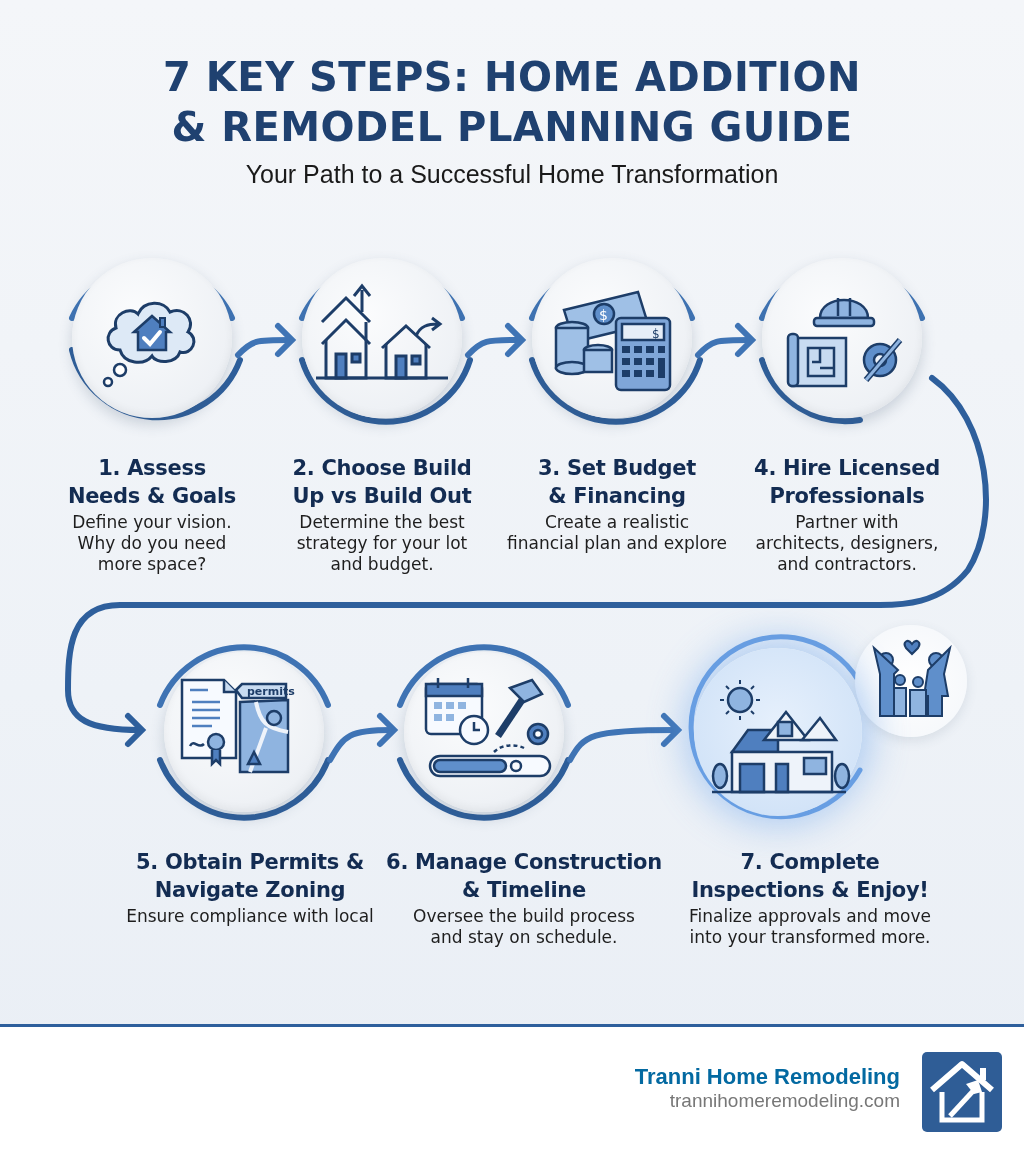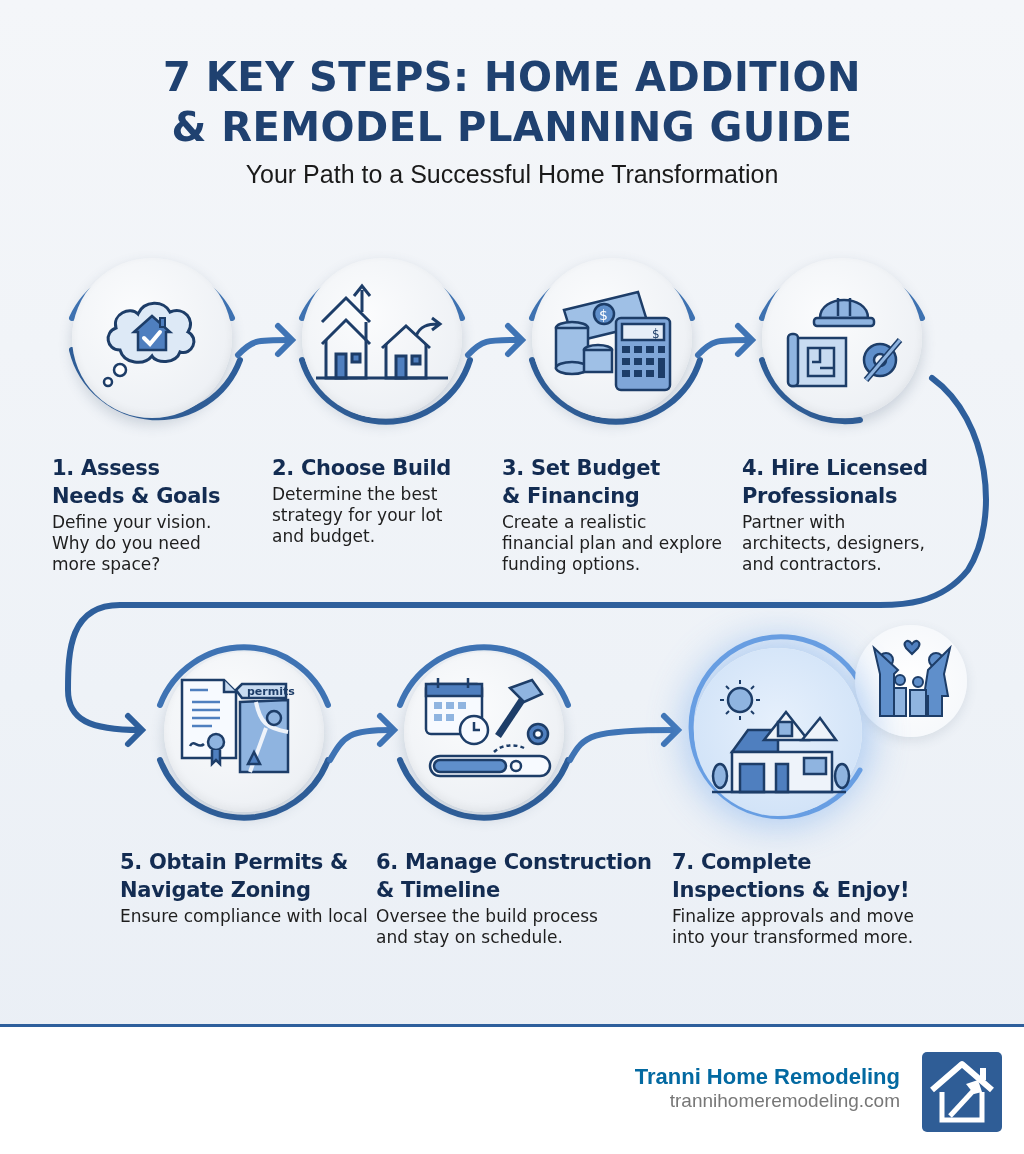--- a/index.html
+++ b/index.html
@@ -27,21 +27,21 @@
   .circle.glow {
     background: radial-gradient(circle at 50% 45%, #e6f0fc 0%, #d3e4f8 70%, #c4d9f3 100%);
     box-shadow: 0 0 36px 10px rgba(100,160,235,0.45);
   }
   .family-bubble {
     position: absolute; left: 855px; top: 625px; width: 112px; height: 112px; border-radius: 50%;
     background: radial-gradient(circle, #ffffff 0%, #f3f6fa 100%);
     box-shadow: 0 4px 12px rgba(60,80,110,0.12);
   }
   .icon { position: absolute; }
-  .step-text { position: absolute; text-align: left; }
+  .step-text { position: absolute; text-align: center; }
   .step-title {
     color: #132c52; font-family: "DejaVu Sans", sans-serif; font-weight: bold;
     font-size: 21px; line-height: 28px; letter-spacing: -0.3px;
   }
   .step-desc {
     color: #1e1e1e; font-size: 17px; line-height: 21px; margin-top: 2px;
     font-family: "DejaVu Sans", sans-serif;
   }
   .divider { position: absolute; left: 0; top: 1024px; width: 1024px; height: 3px; background: #2e5f9c; }
   .footer { position: absolute; left: 0; top: 1027px; width: 1024px; height: 127px; background: #ffffff; }
@@ -258,33 +258,33 @@
   <div class="step-title">1. Assess</div>
   <div class="step-title">Needs &amp; Goals</div>
   <div class="step-desc">
     <div>Define your vision.</div>
     <div>Why do you need</div>
     <div>more space?</div>
   </div>
 </div>
 <div class="step-text" style="left:272px; top:454px; width:220px;">
   <div class="step-title">2. Choose Build</div>
+  <div class="step-title">Up vs Build Out</div>
   <div class="step-desc">
     <div>Determine the best</div>
     <div>strategy for your lot</div>
     <div>and budget.</div>
   </div>
 </div>
 <div class="step-text" style="left:502px; top:454px; width:230px;">
   <div class="step-title">3. Set Budget</div>
   <div class="step-title">&amp; Financing</div>
   <div class="step-desc">
     <div>Create a realistic</div>
     <div>financial plan and explore</div>
-    <div>funding options.</div>
   </div>
 </div>
 <div class="step-text" style="left:742px; top:454px; width:210px;">
   <div class="step-title">4. Hire Licensed</div>
   <div class="step-title">Professionals</div>
   <div class="step-desc">
     <div>Partner with</div>
     <div>architects, designers,</div>
     <div>and contractors.</div>
   </div>

